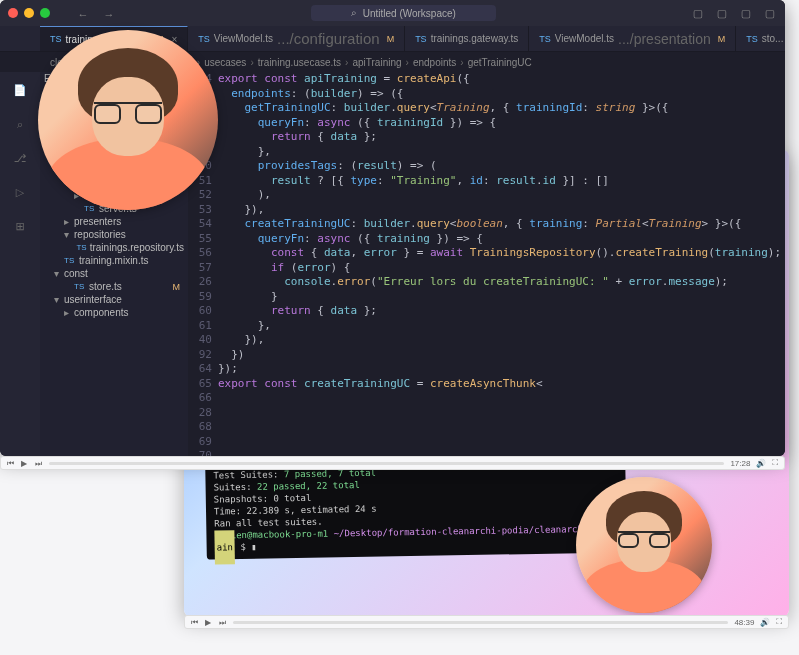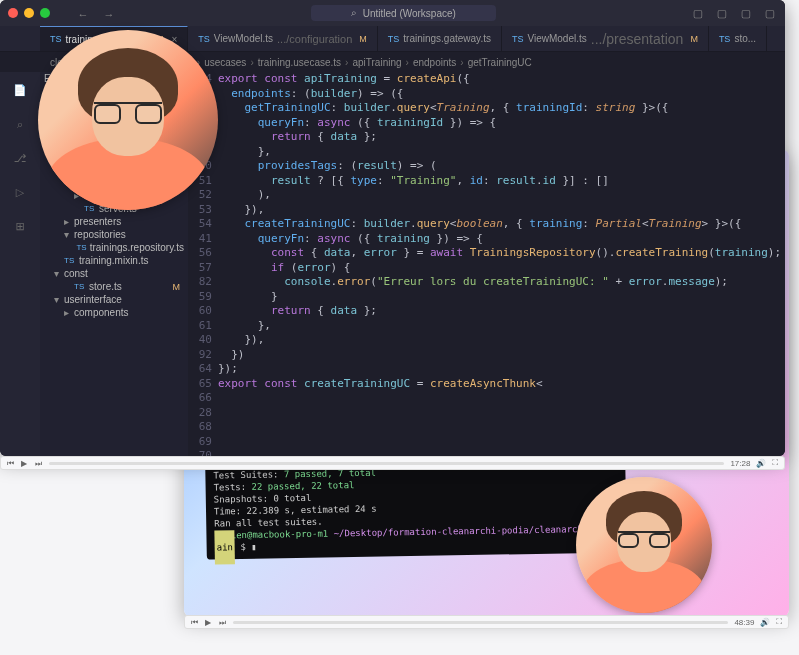--- a/index.html
+++ b/index.html
@@ -72,21 +72,21 @@
 </style>
 </head>
 <body>
 
 <div class="canvas">
 
   <div class="win2">
     <div class="term">
       <div id="term-lines">
           <div><span>Test Suites: </span><span class="g">7 passed, 7 total</span></div>
-          <div><span>Tests:       </span><span class="g">22 passed, 22 total</span></div>
+          <div><span>Suites:       </span><span class="g">22 passed, 22 total</span></div>
           <div><span>Snapshots:   </span><span class="">0 total</span></div>
           <div><span>Time:        </span><span class="">22.389 s, estimated 24 s</span></div>
         </div>
       <div>Ran all test suites.</div>
       <div>
         <span class="g">Julien@macbook-pro-m1</span>
         <span class="m">~/Desktop/formation-cleanarchi-podia/cleanarchi-re</span>
       </div>
       <div>
         <span class="y">ain</span><span> $ ▮</span>
@@ -142,21 +142,21 @@
     <div class="tabbar" id="tabbar">
         <div class="tab active">
           <span class="ts-ico">TS</span>
           <span>training.usecase.ts</span>
           <span class="mod">M</span>
           <span class="close">×</span>
         </div>
         <div class="tab">
           <span class="ts-ico">TS</span>
           <span>ViewModel.ts</span>
-          <span style="color:#666;font-size:11px">.../configuration</span>
+          <span style="color:#666;font-size:15px">.../configuration</span>
           <span class="mod">M</span>
         </div>
         <div class="tab">
           <span class="ts-ico">TS</span>
           <span>trainings.gateway.ts</span>
         </div>
         <div class="tab">
           <span class="ts-ico">TS</span>
           <span>ViewModel.ts</span>
           <span style="color:#666;font-size:14px">.../presentation</span>
@@ -288,24 +288,24 @@
             <div>45</div>
             <div>46</div>
             <div>47</div>
             <div>48</div>
             <div>49</div>
             <div>50</div>
             <div>51</div>
             <div>52</div>
             <div>53</div>
             <div>54</div>
-            <div>41</div>
+            <div>55</div>
             <div>56</div>
             <div>57</div>
-            <div>82</div>
+            <div>26</div>
             <div>59</div>
             <div>60</div>
             <div>61</div>
             <div>40</div>
             <div>92</div>
             <div>64</div>
             <div>65</div>
             <div>66</div>
             <div>28</div>
             <div>68</div>

